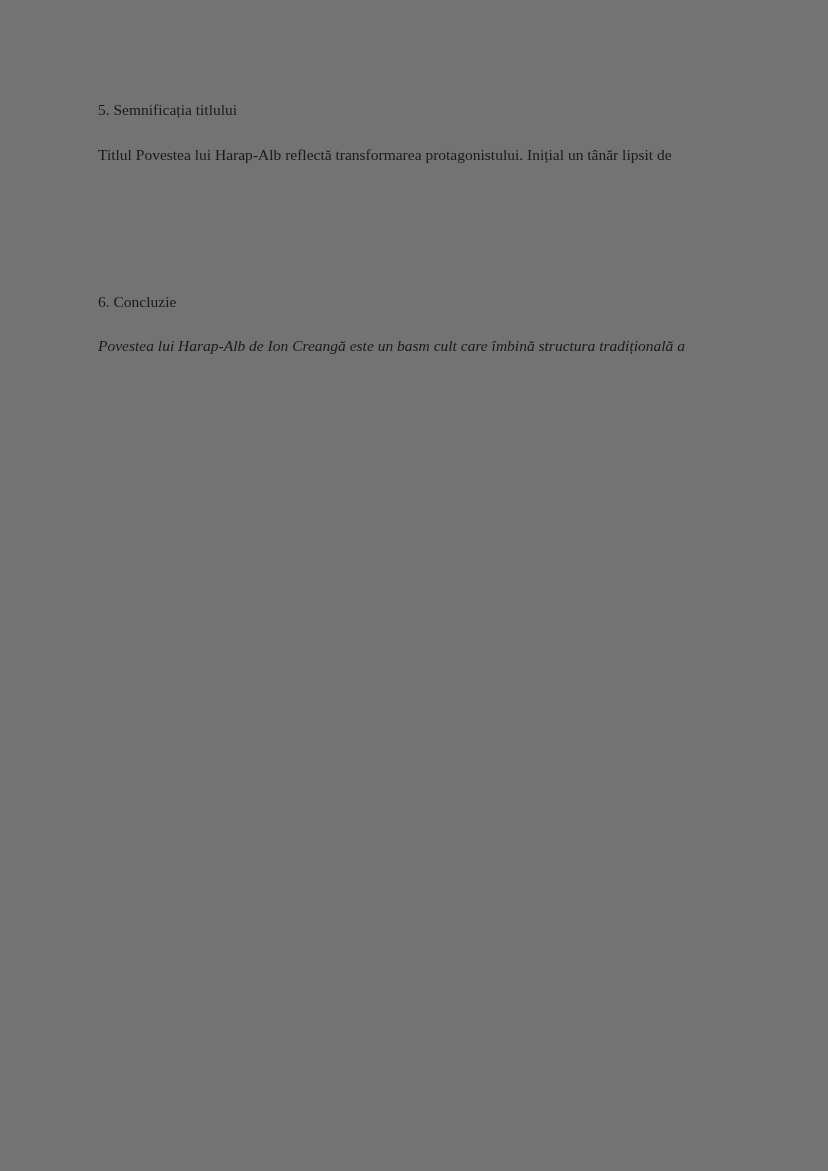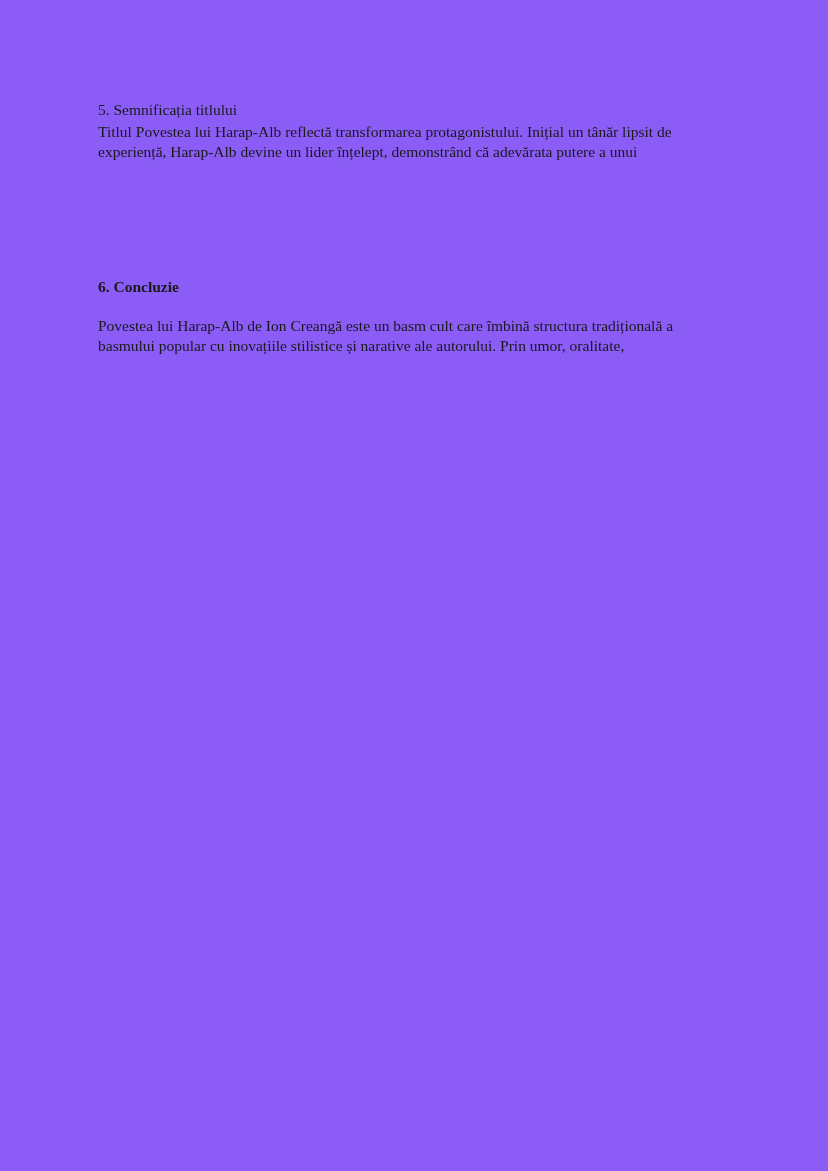--- a/index.html
+++ b/index.html
@@ -13,21 +13,21 @@
       position: relative;
       overflow: hidden;
       font-family: "Liberation Serif", "DejaVu Serif", serif;
       color: #1a1a1a;
     }
     .page {
       position: absolute;
       left: 0; top: 0;
       width: 828px;
       height: 1171px;
-      background: #8b5cf6;
+      background: #737373;
     }
     .heading {
       position: absolute;
       left: 98px;
       font-size: 15.5px;
       line-height: 19px;
       white-space: nowrap;
       margin: 0;
       font-weight: normal;
     }
@@ -37,36 +37,34 @@
       width: 640px;
       margin: 0;
       font-size: 15.5px;
       line-height: 19.5px;
     }
     .line {
       display: block;
       white-space: nowrap;
     }
     #h5 { top: 100px; }
-    #p5 { top: 122px; }
-    #h6 { top: 277px; font-weight: bold; }
-    #p6 { top: 316px; }
+    #p5 { top: 145px; }
+    #h6 { top: 292px; }
+    #p6 { top: 336px; font-style: italic; }
   </style>
 </head>
 <body>
 
 <div class="page">
 
   <h2 id="h5" class="heading">5. Semnificația titlului</h2>
 
   <p id="p5" class="para">
     <span class="line">Titlul Povestea lui Harap-Alb reflectă transformarea protagonistului. Inițial un tânăr lipsit de</span>
-    <span class="line">experiență, Harap-Alb devine un lider înțelept, demonstrând că adevărata putere a unui</span>
   </p>
 
   <h2 id="h6" class="heading">6. Concluzie</h2>
 
   <p id="p6" class="para">
     <span class="line">Povestea lui Harap-Alb de Ion Creangă este un basm cult care îmbină structura tradițională a</span>
-    <span class="line">basmului popular cu inovațiile stilistice și narative ale autorului. Prin umor, oralitate,</span>
   </p>
 
 </div>
 
 </body></html>

